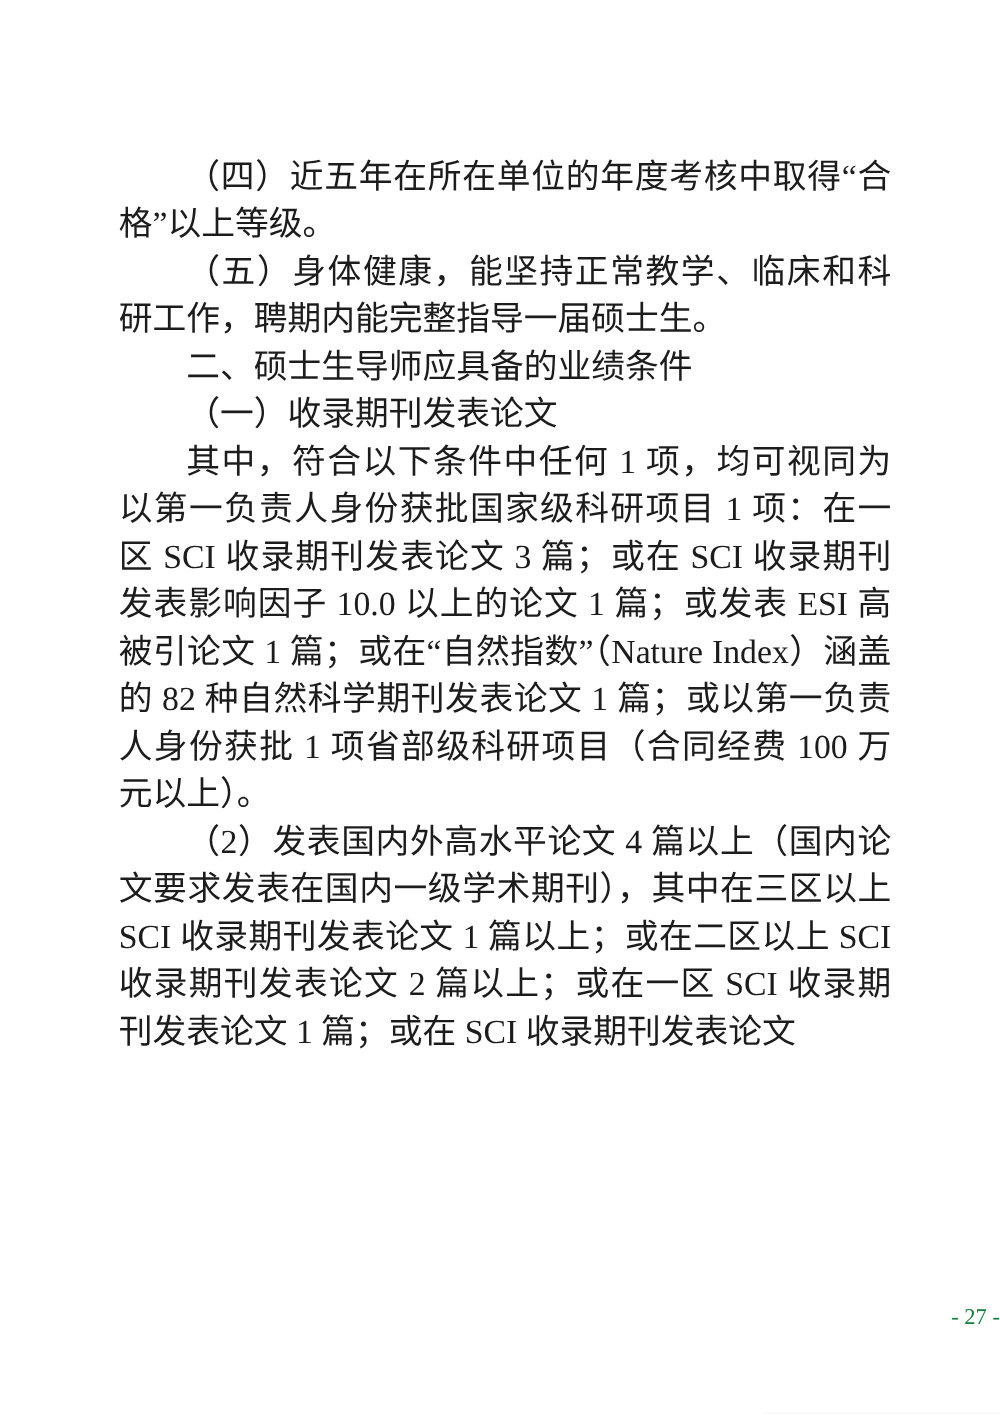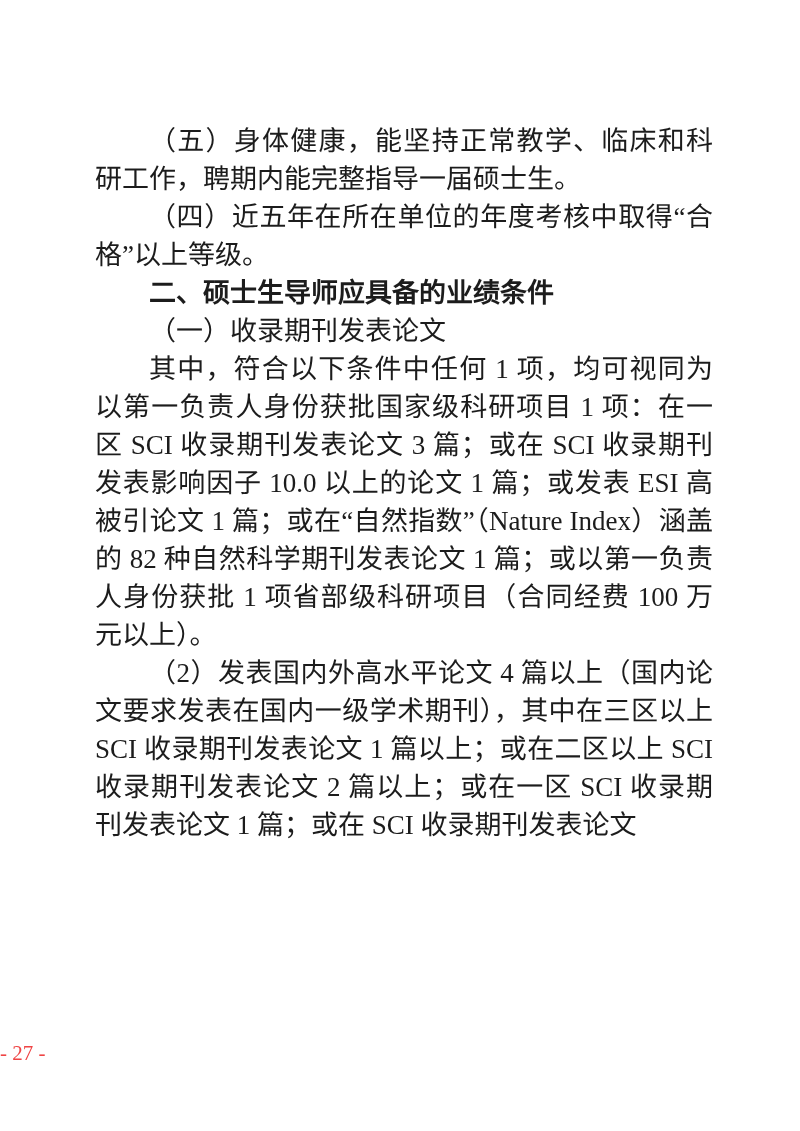--- a/index.html
+++ b/index.html
@@ -26,41 +26,41 @@
   .content p {
     margin: 0;
     font-size: 27px;
     line-height: 38px;
     text-align: justify;
     text-justify: inter-ideograph;
     text-indent: 2em;
     word-break: break-all;
   }
   .content p.heading {
-    font-weight: bold;
+    font-weight: normal;
     font-family: "Liberation Sans", "DejaVu Sans", sans-serif;
     text-align: left;
   }
   .footer {
     position: absolute;
     top: 1040px;
     left: 0;
     width: 100%;
-    text-align: left;
-    font-size: 21px;
+    text-align: right;
+    font-size: 18px;
     line-height: 26px;
-    color: #ef4444;
+    color: #15803d;
   }
 </style>
 </head>
 <body>
 
 <div class="page">
   <div class="content">
+    <p>（四）近五年在所在单位的年度考核中取得“合格”以上等级。</p>
     <p>（五）身体健康，能坚持正常教学、临床和科研工作，聘期内能完整指导一届硕士生。</p>
-    <p>（四）近五年在所在单位的年度考核中取得“合格”以上等级。</p>
     <p class="heading">二、硕士生导师应具备的业绩条件</p>
     <p>（一）收录期刊发表论文</p>
     <p>其中，符合以下条件中任何 1 项，均可视同为以第一负责人身份获批国家级科研项目 1 项：在一区 SCI 收录期刊发表论文 3 篇；或在 SCI 收录期刊发表影响因子 10.0 以上的论文 1 篇；或发表 ESI 高被引论文 1 篇；或在“自然指数”（Nature Index）涵盖的 82 种自然科学期刊发表论文 1 篇；或以第一负责人身份获批 1 项省部级科研项目（合同经费 100 万元以上）。</p>
     <p>（2）发表国内外高水平论文 4 篇以上（国内论文要求发表在国内一级学术期刊），其中在三区以上 SCI 收录期刊发表论文 1 篇以上；或在二区以上 SCI 收录期刊发表论文 2 篇以上；或在一区 SCI 收录期刊发表论文 1 篇；或在 SCI 收录期刊发表论文</p>
   </div>
   <div class="footer">- 27 -</div>
 </div>
 
 </body></html>

